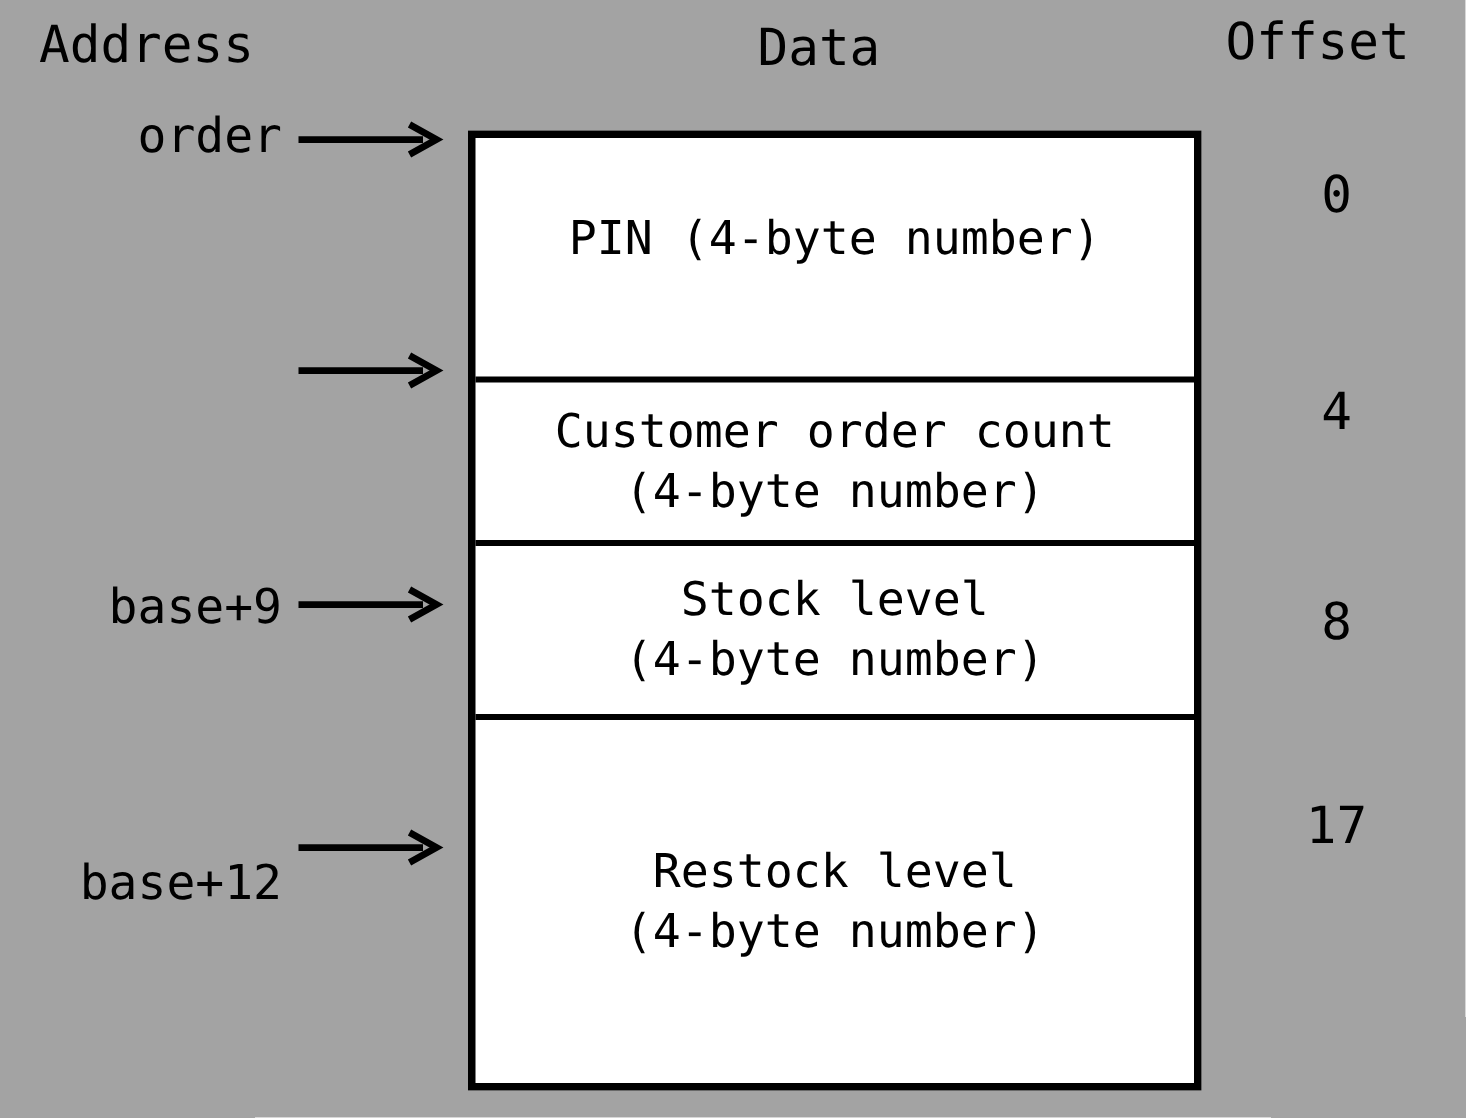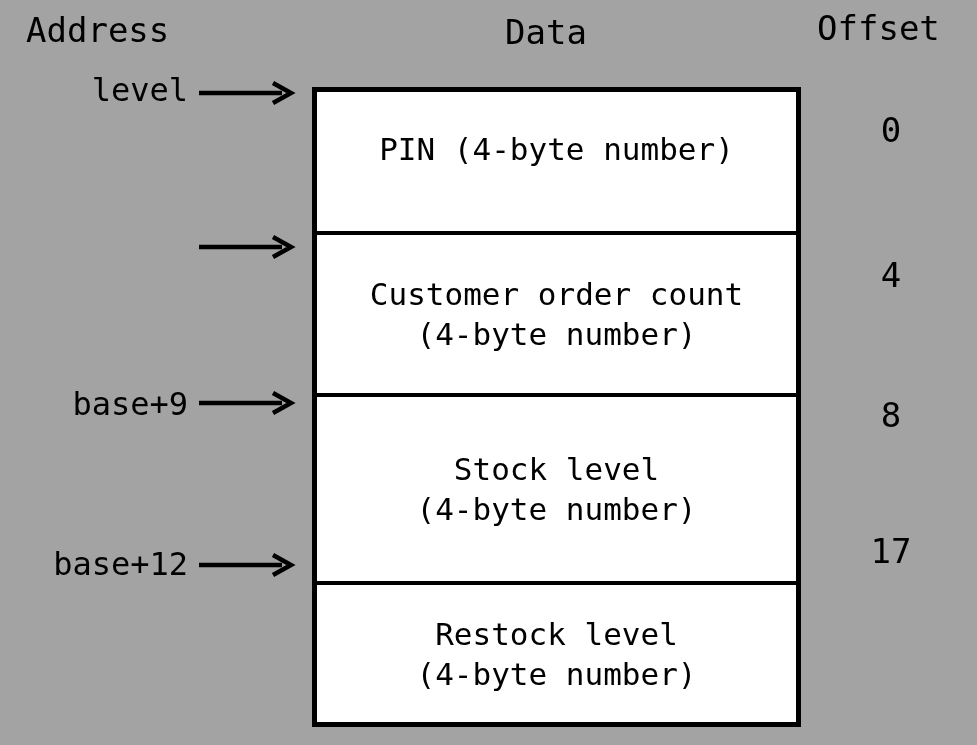--- a/index.html
+++ b/index.html
@@ -30,21 +30,21 @@
     position: absolute;
     right: 789px;
     font-size: 32px;
     line-height: 40px;
     white-space: nowrap;
     text-align: right;
   }
   .addr-0 { top: 70px; }
   .addr-1 { top: 226px; }
   .addr-2 { top: 384px; }
-  .addr-3 { top: 544px; text-align: center; }
+  .addr-3 { top: 568px; text-align: center; }
 
   .arrow {
     position: absolute;
     left: 196px;
   }
   .arrow-0 { top: 79px; }
   .arrow-1 { top: 233px; }
   .arrow-2 { top: 389px; }
   .arrow-3 { top: 551px; }
 
@@ -65,23 +65,23 @@
     display: flex;
     flex-direction: column;
     justify-content: center;
     align-items: center;
     font-size: 31px;
     line-height: 40px;
     text-align: center;
     white-space: nowrap;
   }
   .cell + .cell { border-top: 4px solid #000000; }
-  .cell-0 { height: 139px; padding-bottom: 26px; }
-  .cell-1 { height: 162px; }
-  .cell-2 { height: 188px; }
+  .cell-0 { height: 159px; padding-bottom: 26px; }
+  .cell-1 { height: 109px; }
+  .cell-2 { height: 116px; }
   .cell-3 { flex: 1; text-align: right; }
 
   .offset-label {
     position: absolute;
     left: 846px;
     width: 90px;
     text-align: center;
     font-size: 34px;
     line-height: 44px;
   }
@@ -92,21 +92,21 @@
 </style>
 </head>
 <body>
 
 <div class="canvas">
 
   <div class="hdr hdr-address">Address</div>
   <div class="hdr hdr-data">Data</div>
   <div class="hdr hdr-offset">Offset</div>
 
-  <div class="addr-label addr-0">level</div>
+  <div class="addr-label addr-0">order</div>
   <div class="addr-label addr-2">base+9</div>
   <div class="addr-label addr-3">base+12</div>
 
   <svg class="arrow arrow-0" width="100" height="28" viewBox="0 0 100 28">
     <line x1="3" y1="14" x2="86" y2="14" stroke="#000" stroke-width="4.5"></line>
     <polyline points="77,4 95,14 77,24" fill="none" stroke="#000" stroke-width="4.5"></polyline>
   </svg>
   <svg class="arrow arrow-1" width="100" height="28" viewBox="0 0 100 28">
     <line x1="3" y1="14" x2="86" y2="14" stroke="#000" stroke-width="4.5"></line>
     <polyline points="77,4 95,14 77,24" fill="none" stroke="#000" stroke-width="4.5"></polyline>

